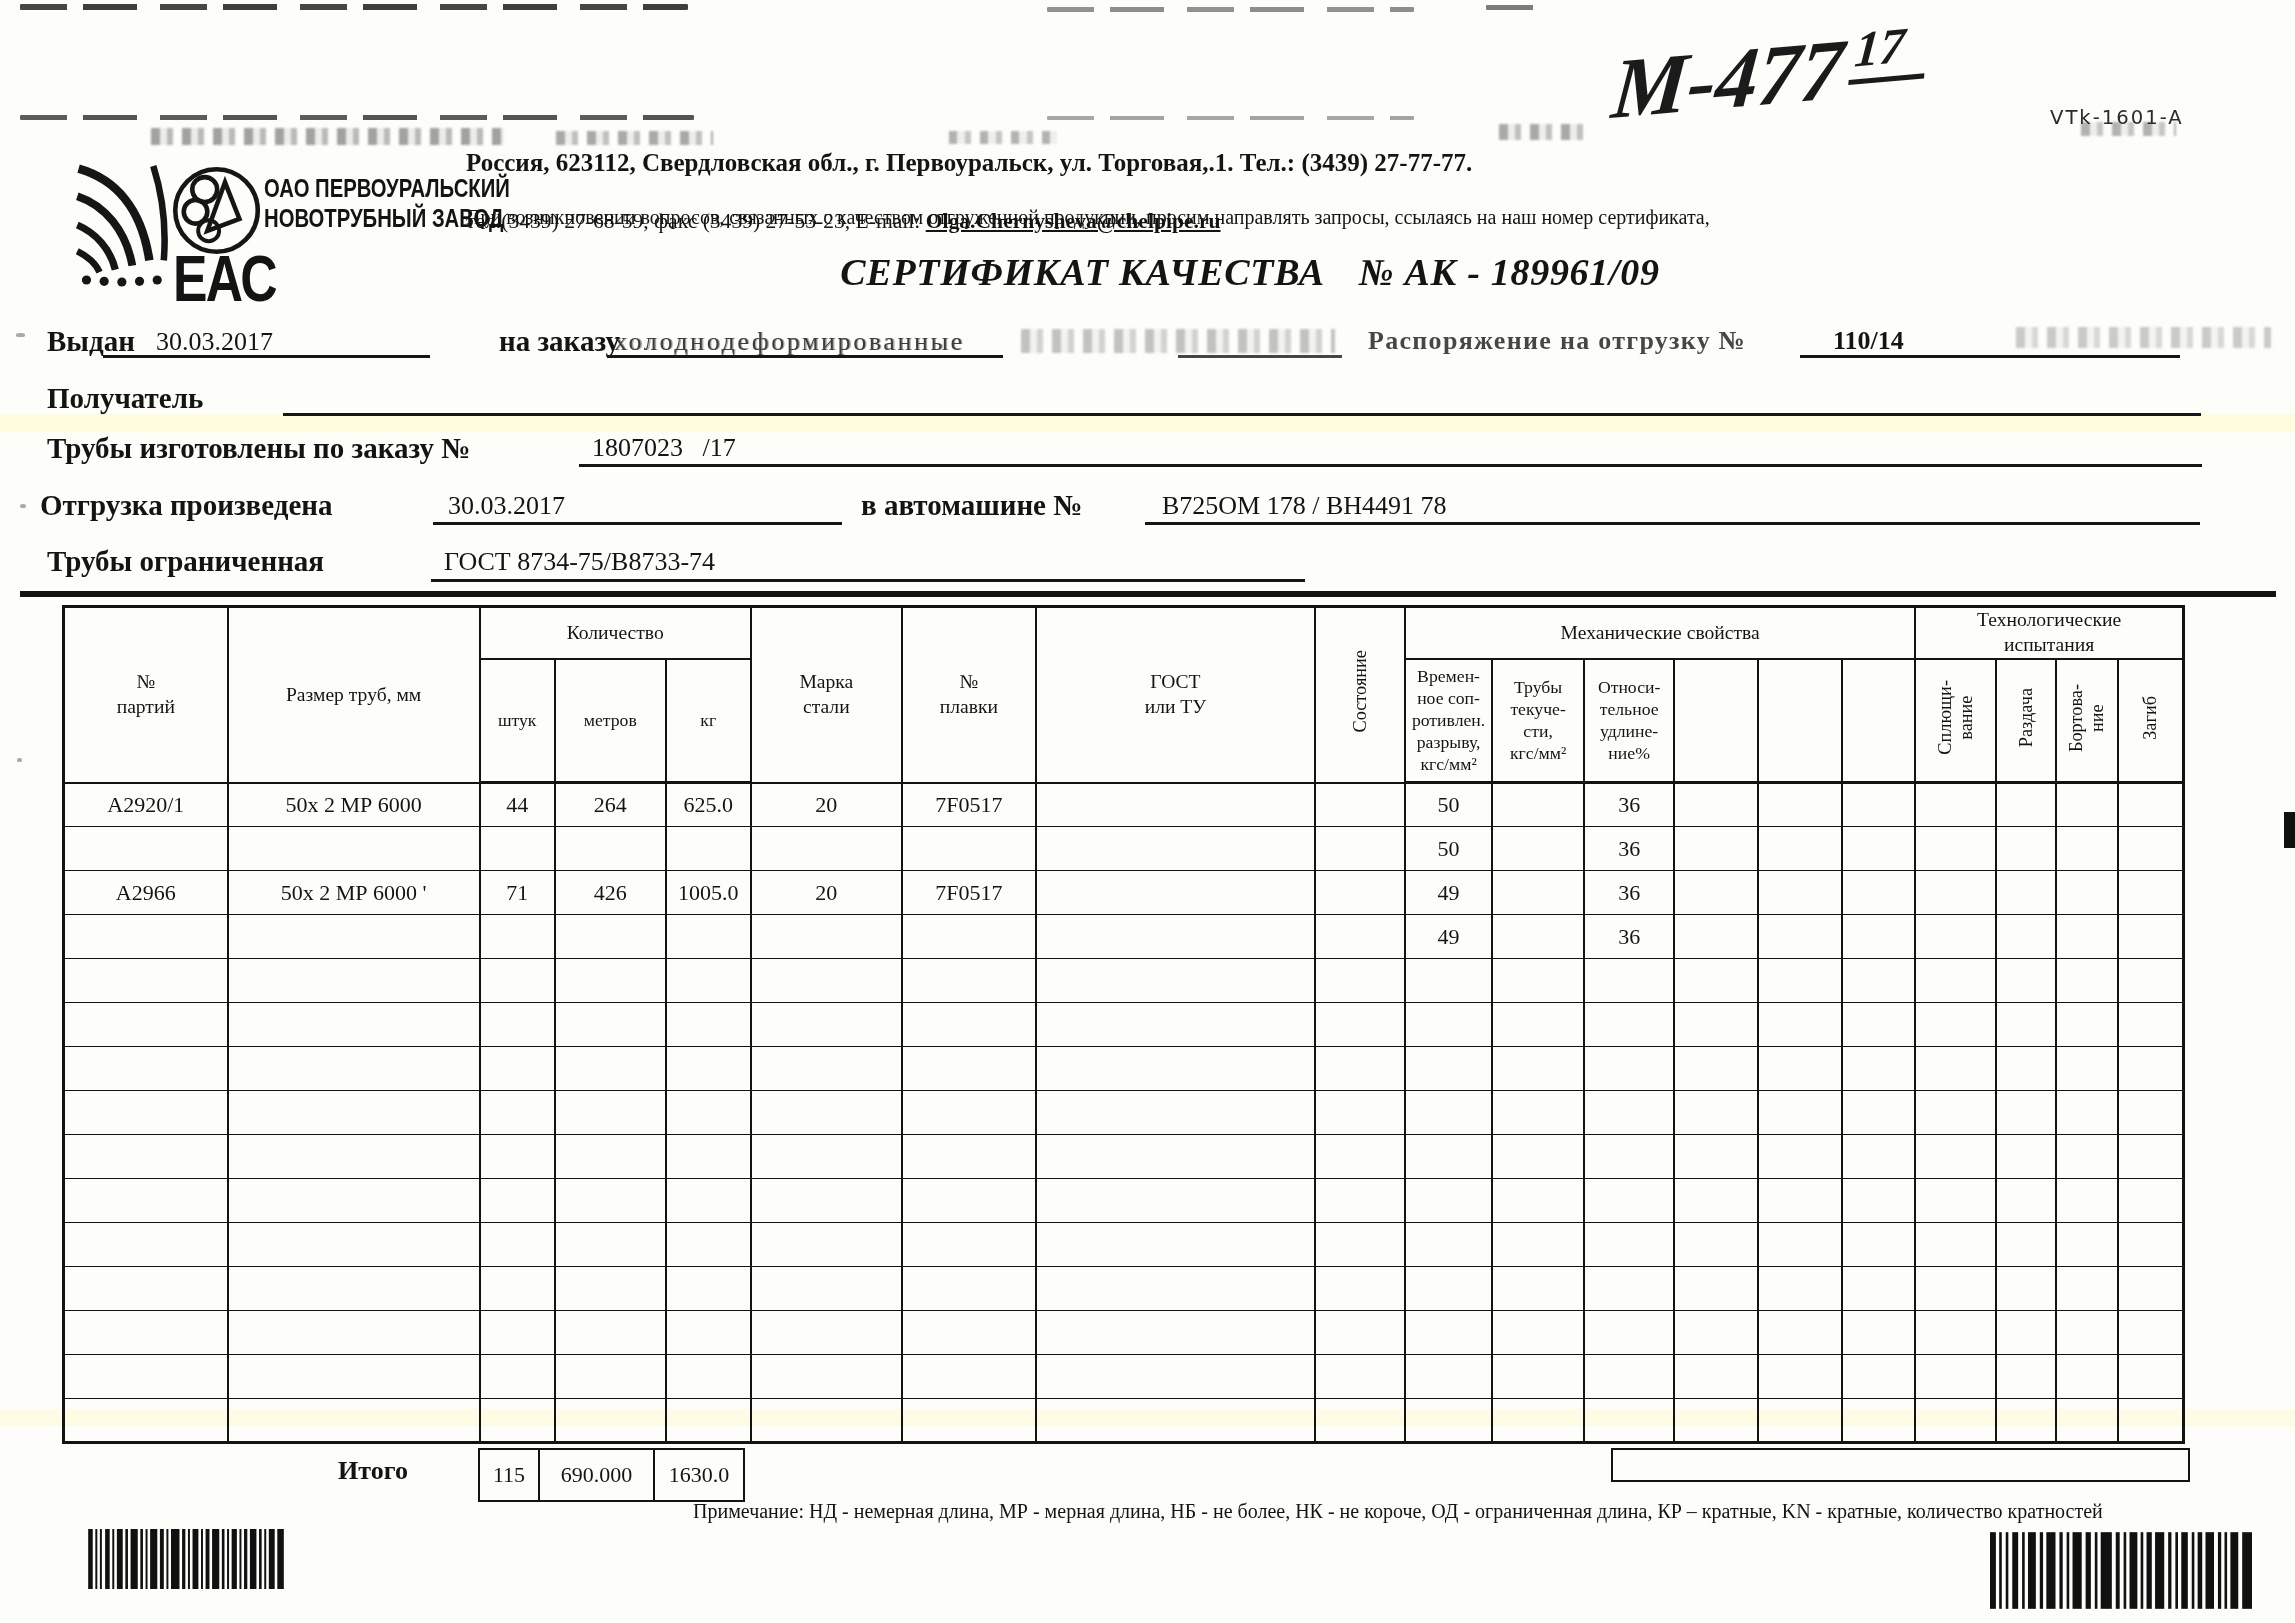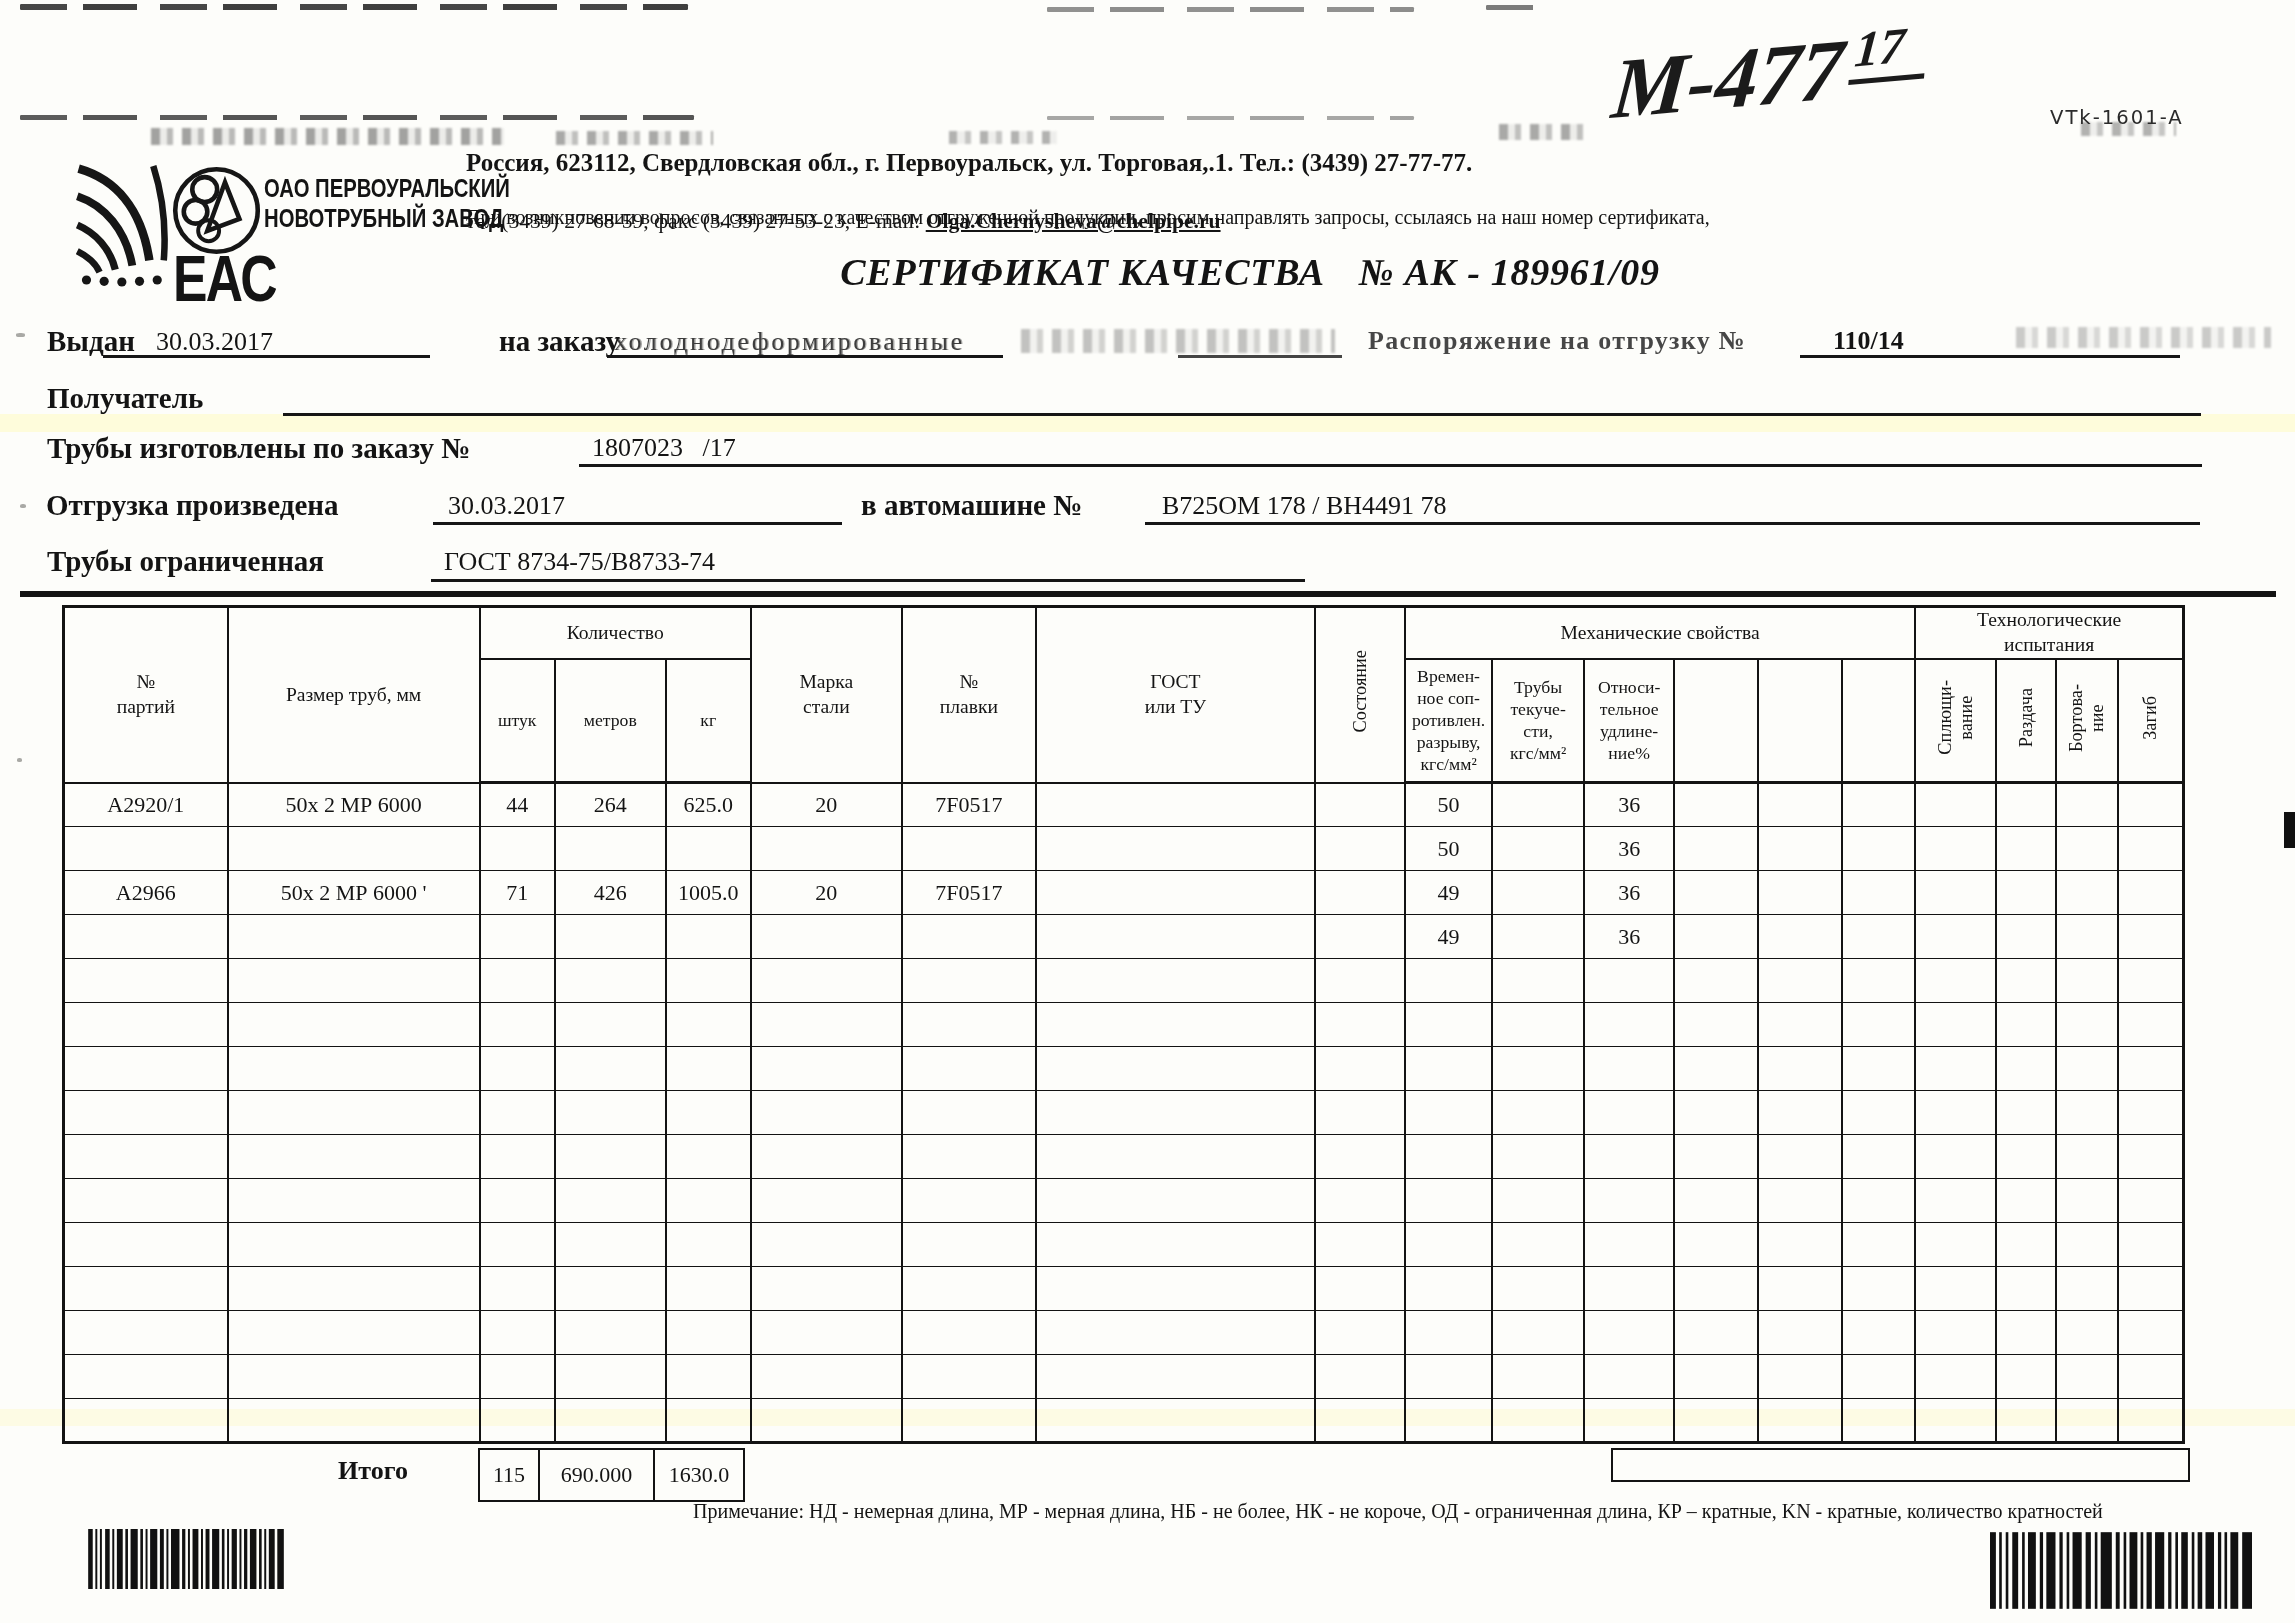--- a/index.html
+++ b/index.html
@@ -139,21 +139,21 @@
   <div class="abs uline" style="left:1800px;top:355px;width:380px;"></div>
   <div class="abs smudge" style="left:2016px;top:327px;width:255px;height:21px;opacity:.3;"></div>
 
   <div class="abs flabel" style="left:47px;top:382px;">Получатель</div>
   <div class="abs uline" style="left:283px;top:413px;width:1918px;"></div>
 
   <div class="abs flabel" style="left:47px;top:432px;">Трубы изготовлены по заказу №</div>
   <div class="abs fval" style="left:592px;top:433px;">1807023   /17</div>
   <div class="abs uline" style="left:579px;top:464px;width:1623px;"></div>
 
-  <div class="abs flabel" style="left:46px;top:489px;">Отгрузка произведена</div>
+  <div class="abs flabel" style="left:40px;top:489px;">Отгрузка произведена</div>
   <div class="abs fval" style="left:448px;top:491px;">30.03.2017</div>
   <div class="abs uline" style="left:433px;top:522px;width:409px;"></div>
   <div class="abs flabel" style="left:861px;top:489px;">в автомашине №</div>
   <div class="abs fval" style="left:1162px;top:491px;">В725ОМ 178 / ВН4491 78</div>
   <div class="abs uline" style="left:1145px;top:522px;width:1055px;"></div>
 
   <div class="abs flabel" style="left:47px;top:545px;">Трубы ограниченная</div>
   <div class="abs fval" style="left:444px;top:547px;">ГОСТ 8734-75/В8733-74</div>
   <div class="abs uline" style="left:431px;top:579px;width:874px;"></div>
 

